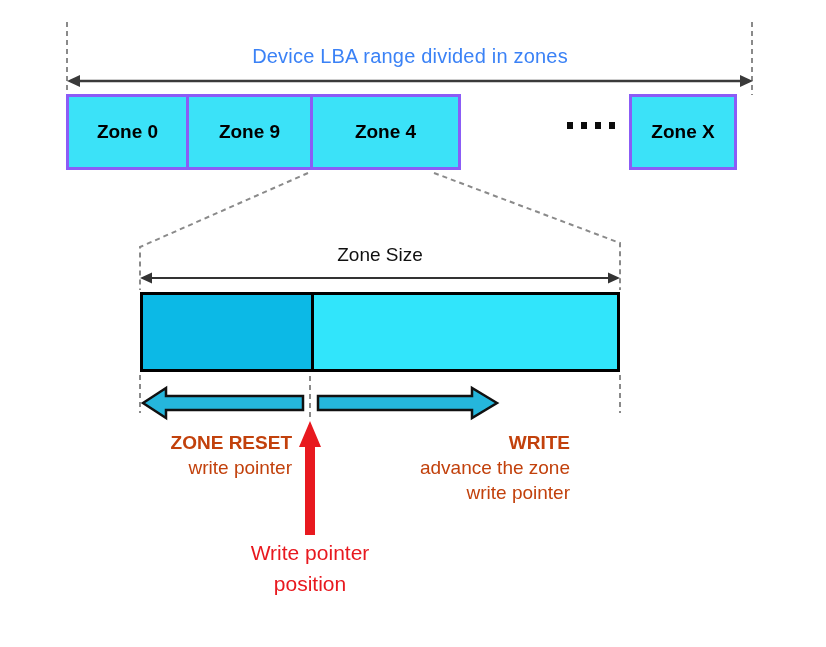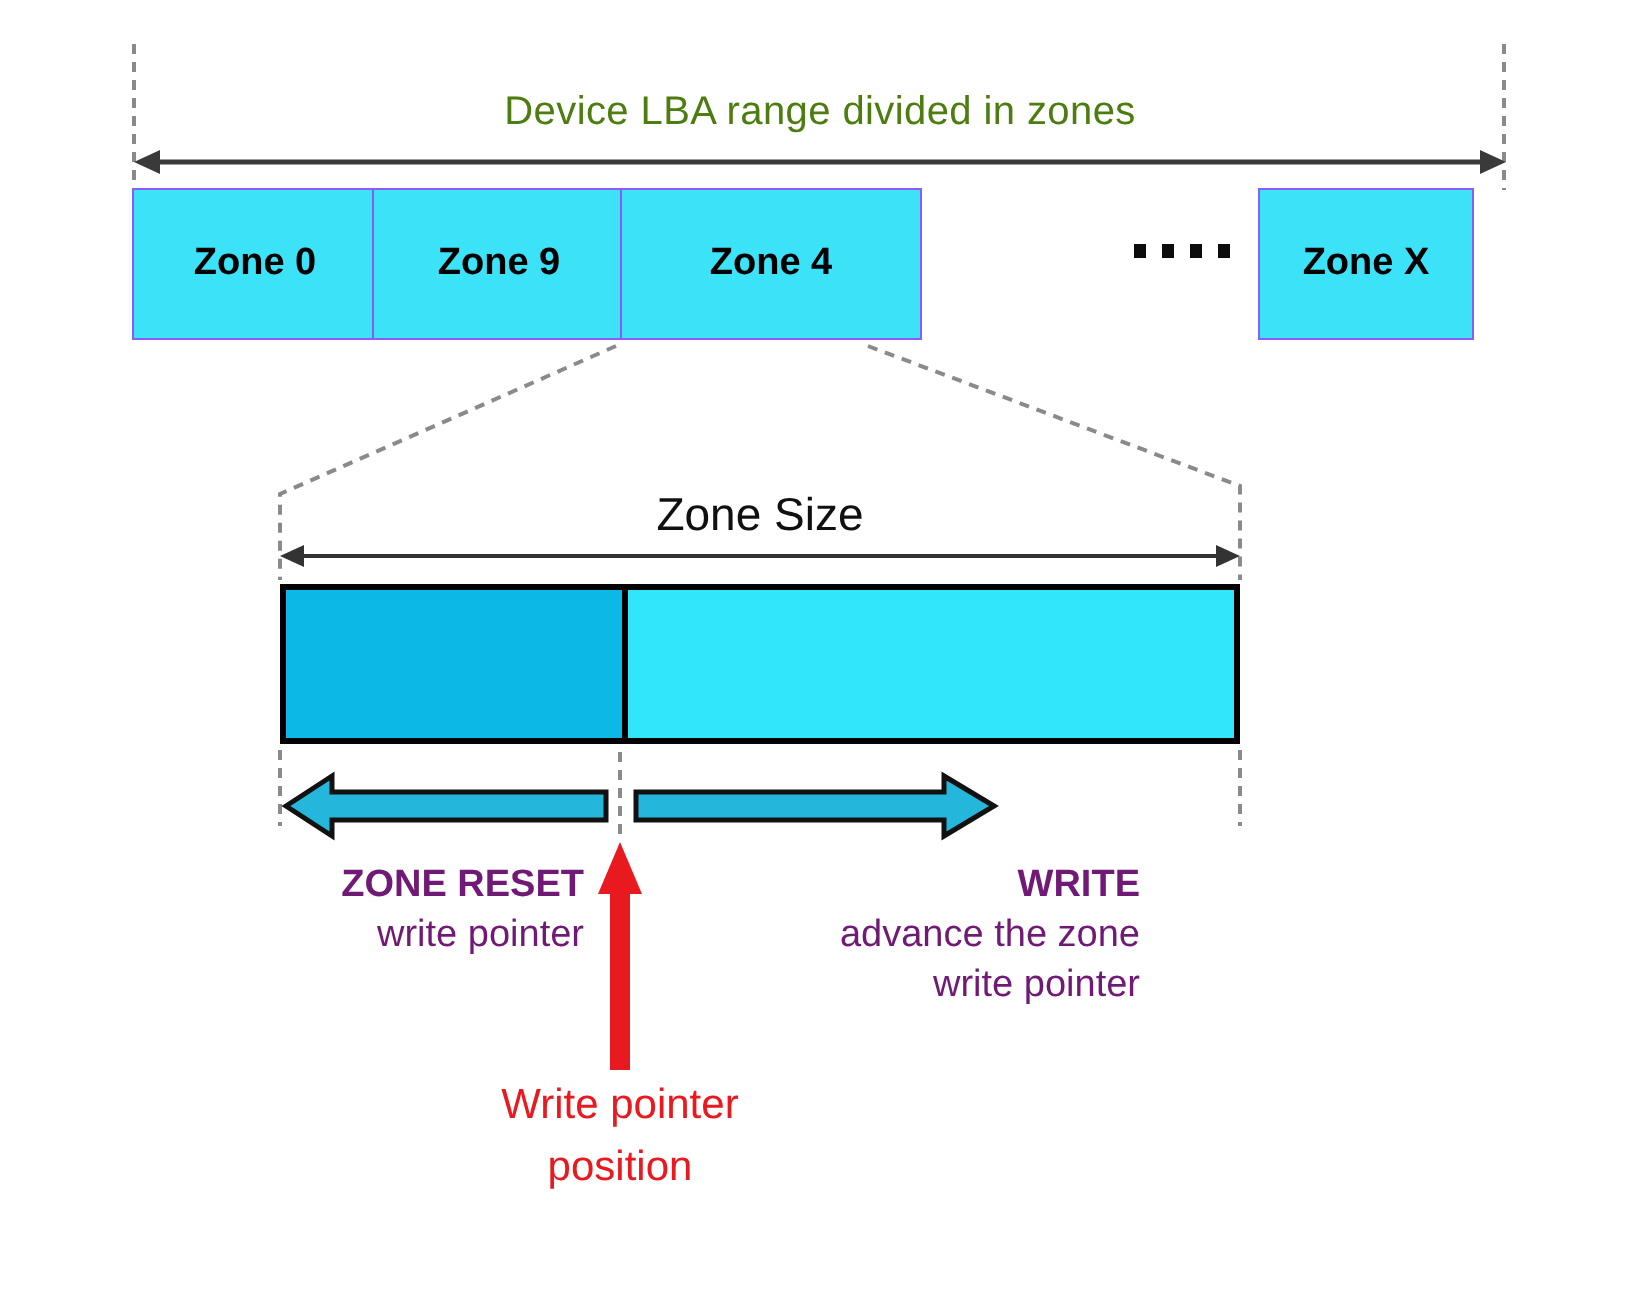--- a/index.html
+++ b/index.html
@@ -6,52 +6,52 @@
   #canvas{
     position:relative;width:826px;height:647px;background:#fff;overflow:hidden;
     font-family:"Liberation Sans","DejaVu Sans",sans-serif;color:#111;
   }
   .abs{position:absolute;}
   #svg-overlay{position:absolute;left:0;top:0;pointer-events:none;}
 
   
   .lba-title{
     left:67px;top:45px;width:686px;text-align:center;
-    font-size:20px;color:#4d7c0f;letter-spacing:0.2px;
+    font-size:20px;color:#3b82f6;letter-spacing:0.2px;
   }
 
   
   .zone-row{left:66px;top:94px;display:flex;}
   .zone-box{
-    box-sizing:border-box;height:76px;border:1px solid #8b5cf6;
+    box-sizing:border-box;height:76px;border:3px solid #8b5cf6;
     background:var(--zone-fill,#3be2f8);
     display:flex;align-items:center;justify-content:center;
     font-weight:bold;font-size:19px;color:#000;
   }
   .zone-box + .zone-box{margin-left:-3px;}
   .zone-x{left:629px;top:94px;width:108px;}
   .dots{left:567px;top:122px;width:48px;display:flex;justify-content:space-between;}
   .dots span{width:6px;height:7px;background:#0c0c0c;display:block;}
 
   
   .zone-size-label{
-    left:140px;top:244px;width:480px;text-align:center;font-size:23px;color:#101010;
+    left:140px;top:244px;width:480px;text-align:center;font-size:19px;color:#101010;
   }
 
   
   .zone-bar{
     left:140px;top:292px;width:480px;height:80px;box-sizing:border-box;
     border:3px solid #000;display:flex;background:var(--unwritten-fill,#31e5fb);
   }
   .zone-bar .written{width:168px;background:var(--written-fill,#0cb9e6);}
   .zone-bar .wp-divider{width:3px;background:#000;}
   .zone-bar .unwritten{flex:1;background:var(--unwritten-fill,#31e5fb);}
 
   
-  .cmd{font-size:19px;line-height:25px;color:#701a75;}
+  .cmd{font-size:19px;line-height:25px;color:#c2410c;}
   .cmd .cmd-title{font-weight:bold;}
   .reset-block{left:72px;top:430px;width:220px;text-align:right;}
   .write-block{left:340px;top:430px;width:230px;text-align:right;}
 
   
   .wp-label{
     left:210px;top:537px;width:200px;text-align:center;
     color:var(--accent-red,#e8191f);font-size:21px;line-height:31px;
   }
 </style>

